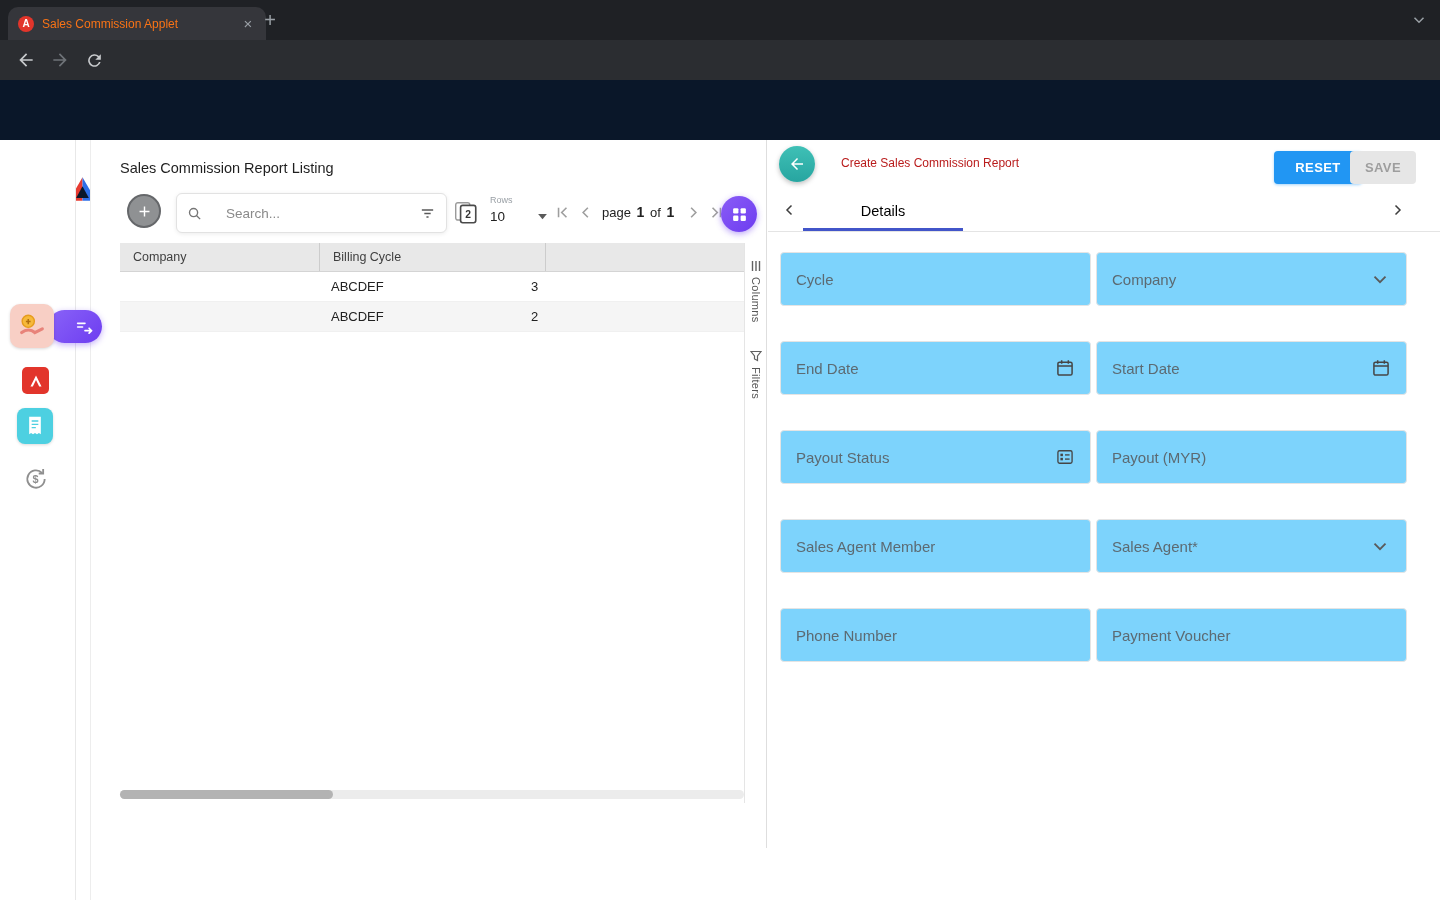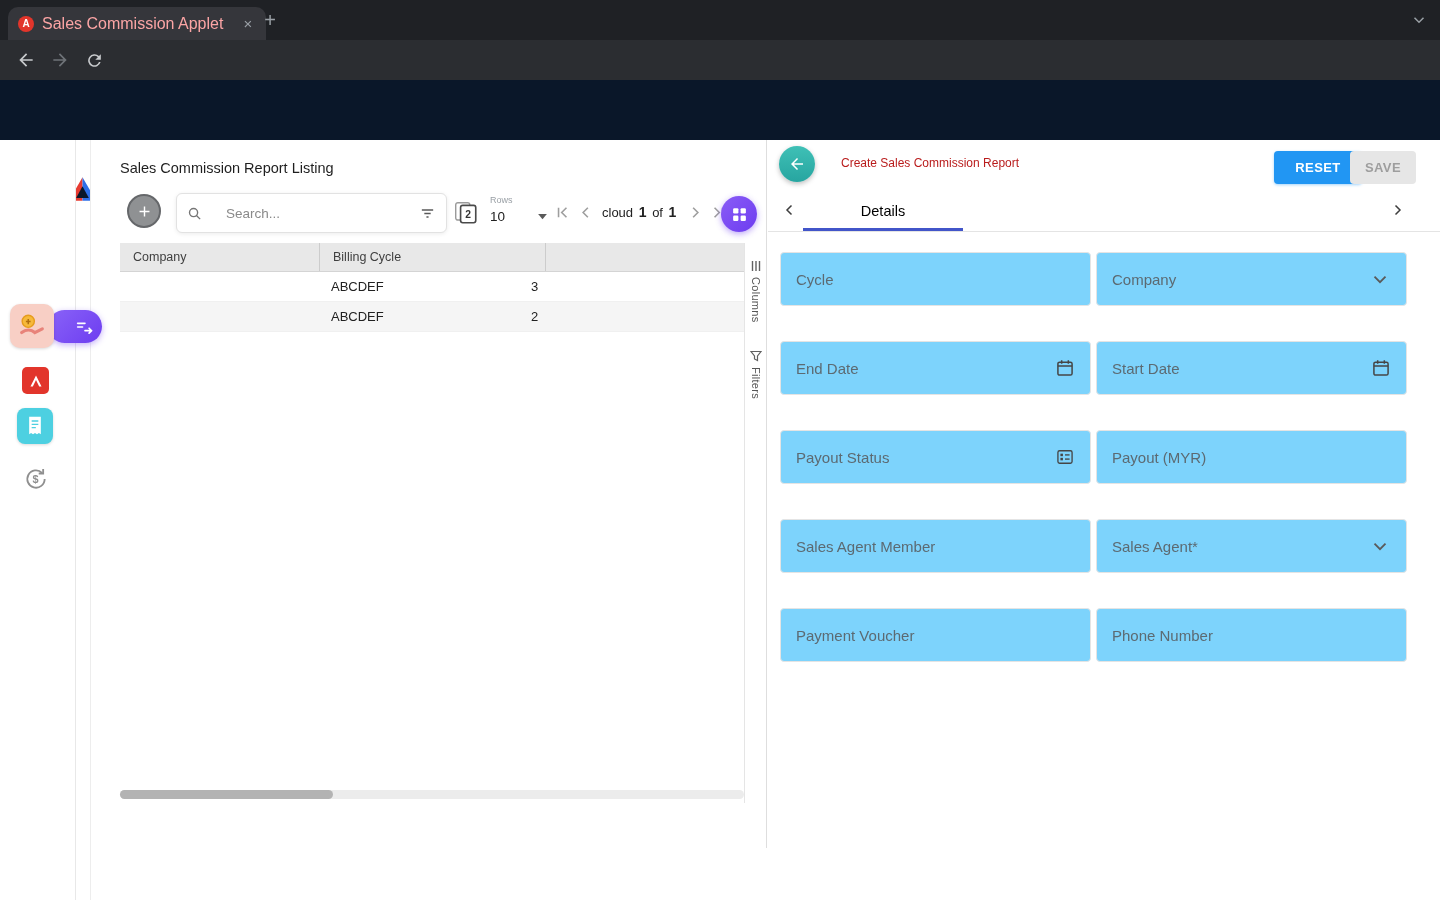--- a/index.html
+++ b/index.html
@@ -5,21 +5,21 @@
   html,body{margin:0;padding:0}
   body{width:1440px;height:900px;background:#fff;font-family:"Liberation Sans",sans-serif;overflow:hidden}
   #screen{position:relative;width:1440px;height:900px}
   button{border:none;background:none;padding:0;font-family:inherit;cursor:pointer}
   input{font-family:inherit}
 
   
   .tabstrip{position:absolute;left:0;top:0;width:1440px;height:40px;background:#1f2125}
   .tab{position:absolute;left:8px;top:7px;width:238px;height:33px;background:#35363b;border-radius:10px 10px 0 0;display:flex;align-items:center;padding:0 10px;gap:8px}
   .favicon{width:16px;height:16px;min-width:16px;border-radius:50%;background:#e2352b;color:#fff;font-size:10px;font-weight:bold;display:flex;align-items:center;justify-content:center}
-  .tab-title{color:#fca5a5;font-size:16px;flex:1;white-space:nowrap;overflow:hidden}
+  .tab-title{color:#f97316;font-size:12px;flex:1;white-space:nowrap;overflow:hidden}
   .tab-close{color:#9aa0a6;font-size:15px;line-height:1;width:16px;text-align:center}
   .newtab{position:absolute;left:256px;top:6px;width:28px;height:28px;color:#9aa0a6;font-size:20px;display:flex;align-items:center;justify-content:center}
   .tabsearch{position:absolute;right:12px;top:11px;width:18px;height:18px}
 
   .toolbar{position:absolute;left:0;top:40px;width:1440px;height:40px;background:#2b2d31}
   .navbtn{position:absolute;top:8px;width:24px;height:24px;display:flex;align-items:center;justify-content:center}
   .omnibox{position:absolute;left:112px;top:44px;width:1120px;height:32px;border-radius:16px;background:#1c1d20;border:2px solid #4a7fe8;box-sizing:border-box;display:flex;align-items:center;padding:0 12px;gap:8px}
   .url{color:#e8eaed;font-size:13px;flex:1;white-space:nowrap;overflow:hidden}
   .boxicon{width:20px;height:20px;display:flex;align-items:center;justify-content:center}
   .star-glyph{color:#c8cacd;font-size:17px;line-height:1}
@@ -269,21 +269,21 @@
             <path d="M17 6l-6 6 6 6"></path>
             <path d="M7 6v12"></path>
           </svg>
       </button>
       <button>
         <svg width="19" height="19" viewBox="0 0 24 24" fill="none" stroke="#9e9e9e" stroke-width="2">
             <path d="M15 6l-6 6 6 6"></path>
           </svg>
       </button>
       <span class="pager-text">
-        <span>cloud</span>
+        <span>page</span>
         <b>1</b>
         <span>of</span>
         <b>1</b>
       </span>
       <button>
         <svg width="19" height="19" viewBox="0 0 24 24" fill="none" stroke="#9e9e9e" stroke-width="2">
             <path d="M9 6l6 6-6 6"></path>
           </svg>
       </button>
       <button>
@@ -415,21 +415,21 @@
       </div>
       <div class="field">
         <span class="field-label">Sales Agent*</span>
         <span class="ficon">
           <svg width="22" height="22" viewBox="0 0 24 24" fill="none" stroke="#5a5a5a" stroke-width="2">
               <path d="M6 9.5l6 6 6-6"></path>
             </svg>
         </span>
       </div>
       <div class="field">
+        <span class="field-label">Phone Number</span>
+      </div>
+      <div class="field">
         <span class="field-label">Payment Voucher</span>
       </div>
-      <div class="field">
-        <span class="field-label">Phone Number</span>
-      </div>
     </div>
   </section>
 
 </div>
 
 </body></html>

